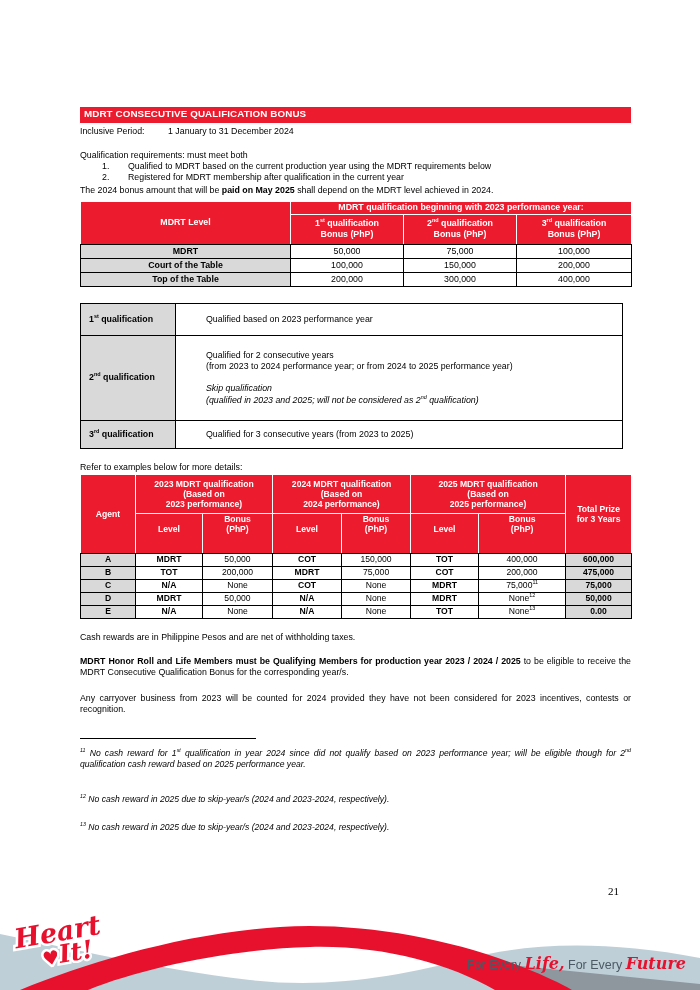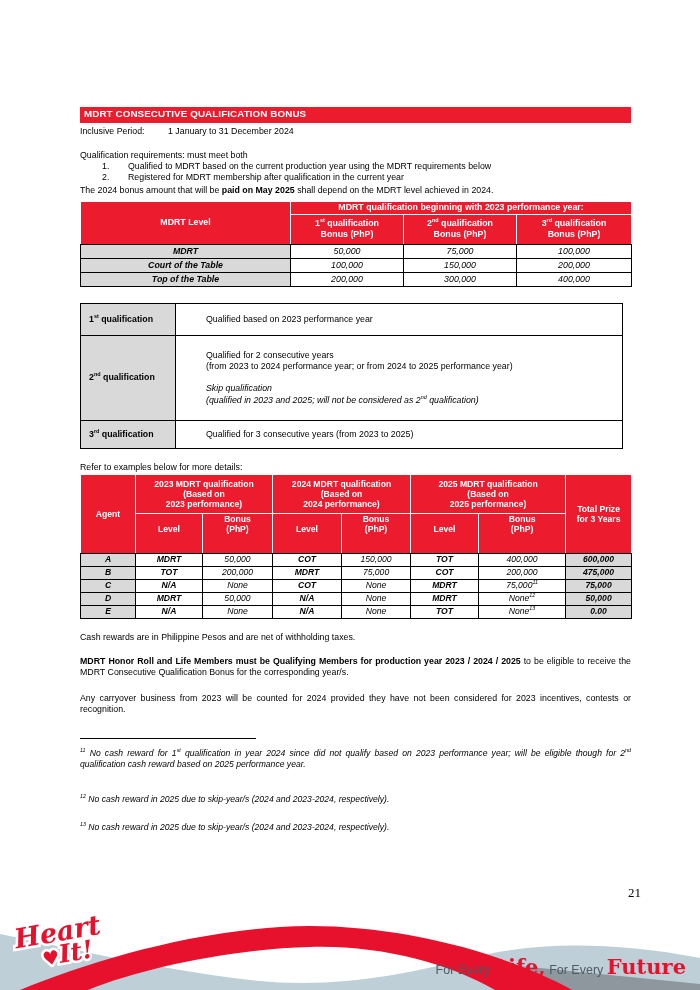--- a/index.html
+++ b/index.html
@@ -23,21 +23,21 @@
   .req-item{display:flex;}
   .req-num{width:16px;margin-left:22px;margin-right:10px;text-align:left;}
 
   .bonus-note{margin-top:1px;}
 
   table{border-collapse:collapse;table-layout:fixed;}
   td{overflow:hidden;}
   .rc{background:var(--accent-red);color:#fff;font-weight:bold;border:1px solid #fff;
       text-align:center;vertical-align:middle;padding:1px 2px;}
   .hb{border-bottom:1.2px solid #000;}
-  .dc{border:1.2px solid #000;text-align:center;vertical-align:middle;padding:0 2px;font-style:italic;}
+  .dc{border:1.2px solid #000;text-align:center;vertical-align:middle;padding:0 2px;}
   .gray{background:var(--cell-gray);font-weight:bold;}
 
   .t1{margin-top:5px;width:551px;font-size:8.8px;}
   .t1 .grp td{height:13px;line-height:1.1;margin-left:31px;}
   .t1 .sub td{height:30px;line-height:1.25;}
   .t1 .dr td{height:14px;line-height:1;}
 
   .t2{margin-top:16px;width:543px;font-size:8.8px;}
   .t2 td{border:1px solid #000;vertical-align:middle;}
   .t2 .term{width:95px;background:var(--cell-gray);font-weight:bold;padding:4px 4px 4px 8px;}
@@ -59,35 +59,35 @@
 
   .para{margin-top:13px;text-align:justify;}
   .p4{margin-top:14px;}
 
   .fn-sep{width:176px;border-top:1px solid #000;margin-top:23px;}
   .fn{font-style:italic;font-size:8.6px;text-align:justify;}
   .fn1{margin-top:9px;}
   .fn2{margin-top:24px;}
   .fn3{margin-top:17px;}
 
-  .page-number{position:absolute;left:628px;top:885px;font-family:"Liberation Serif",serif;
-               font-size:13px;}
+  .page-number{position:absolute;left:608px;top:885px;font-family:"Liberation Serif",serif;
+               font-size:11px;}
 
   .footer-art{position:absolute;left:0;top:870px;width:700px;height:120px;}
   .logo{position:absolute;left:16px;top:920px;transform:rotate(-10deg);
         font-family:"DejaVu Serif",serif;font-style:italic;font-weight:bold;
         color:var(--ribbon-red);line-height:.88;
         -webkit-text-stroke:5px #fff;paint-order:stroke fill;}
   .logo-line1{font-size:27px;display:block;}
   .logo-line2{font-size:25px;display:block;margin-left:24px;}
   .logo-heart{font-size:19px;}
   .tagline{position:absolute;right:14px;top:954px;font-size:12.5px;color:var(--tagline-dark);
            white-space:nowrap;}
-  .tagline .script{font-family:"DejaVu Serif",serif;font-weight:bold;
-                   color:var(--ribbon-red);font-size:21px;}
+  .tagline .script{font-family:"DejaVu Serif",serif;font-style:italic;font-weight:bold;
+                   color:var(--ribbon-red);font-size:16px;}
 </style>
 </head>
 <body>
 
 <div class="page">
   <div class="content">
 
     <div class="title-bar">MDRT CONSECUTIVE QUALIFICATION BONUS</div>
 
     <div class="period-row">

